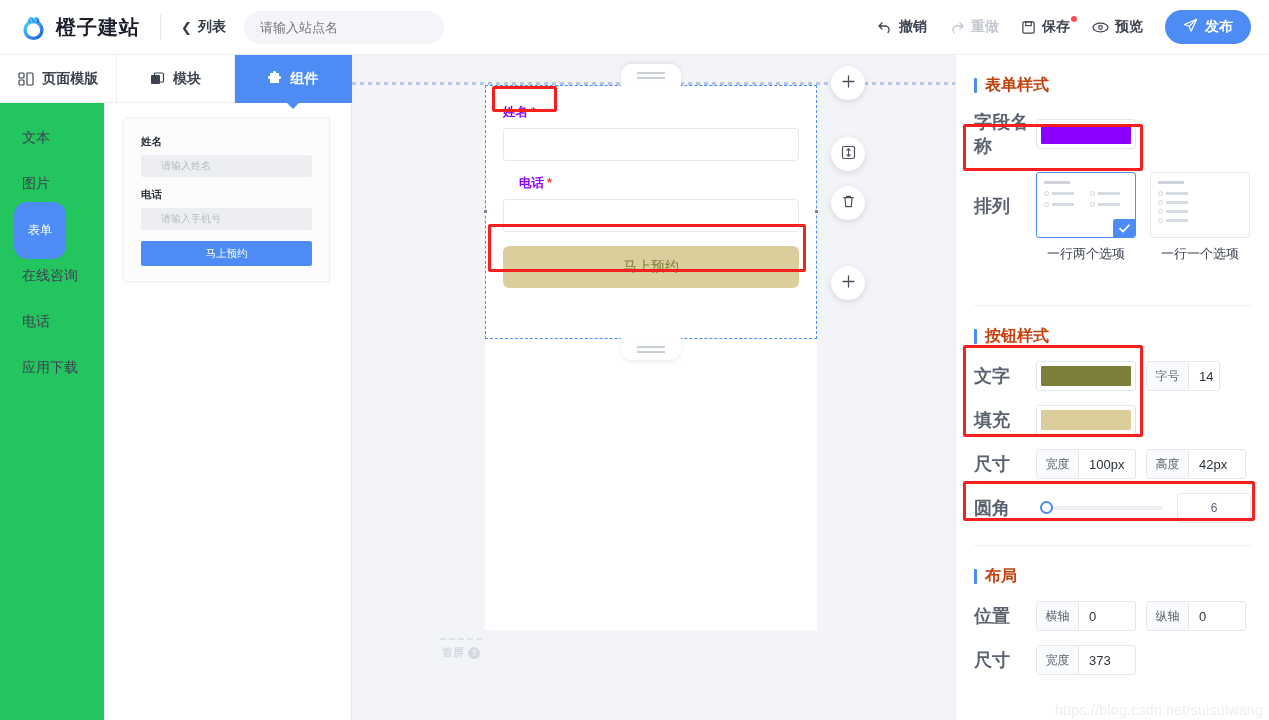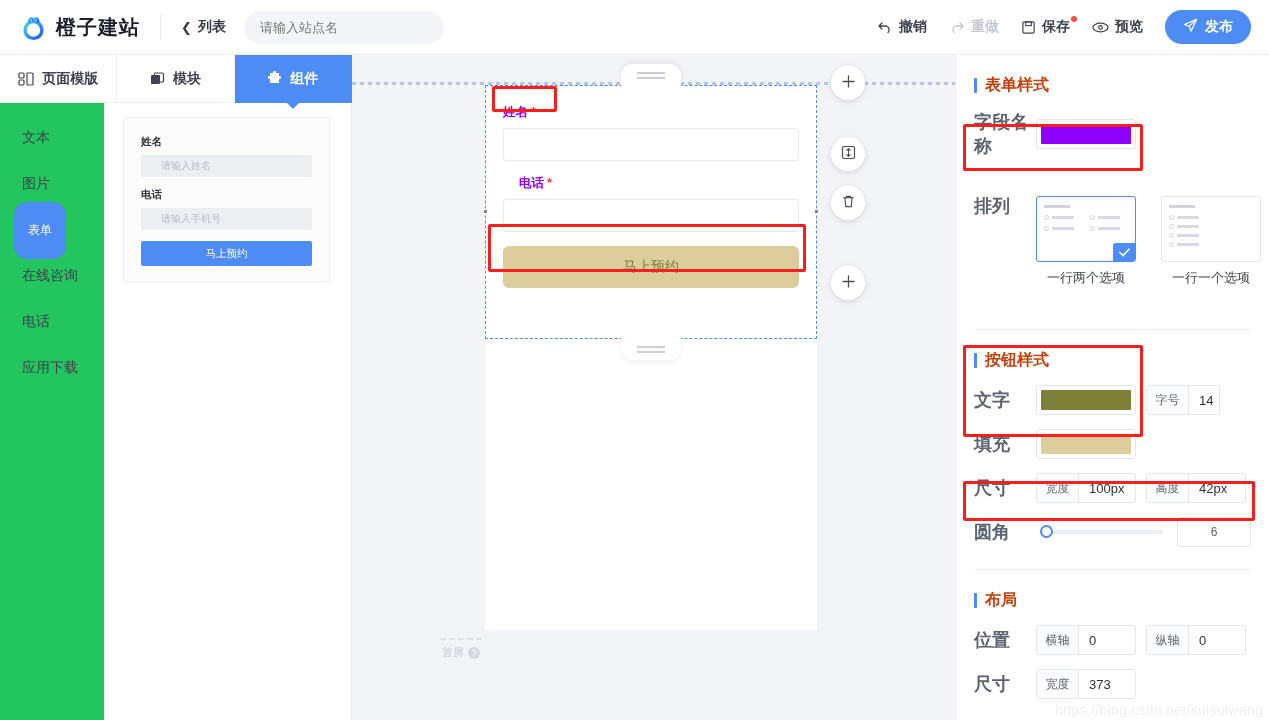--- a/index.html
+++ b/index.html
@@ -230,21 +230,21 @@
   }
   .field .fv {
     flex: 1; padding-left: 10px; font-size: 13px; color: #2c323d;
     border: none; outline: none; background: transparent; height: 100%;
     font-family: "Liberation Sans", sans-serif;
   }
   .w74 { width: 74px; } .w100 { width: 100px; }
   .gap10 { margin-left: 10px; }
 
   
-  .arr-wrap { display: flex; gap: 25px; margin-top: 24px; }
+  .arr-wrap { display: flex; gap: 14px; }
   .arr-opt { width: 100px; }
   .arr-thumb {
     width: 100px; height: 66px; border: 1px solid #e3e6eb; border-radius: 3px;
     background: #fff; padding: 8px 7px; position: relative; cursor: pointer;
     overflow: hidden;
   }
   .arr-opt.selected .arr-thumb { border-color: #4d8bf5; }
   .arr-title { width: 26px; height: 3px; background: #cfd4dc; margin-bottom: 7px; }
   .arr-line { display: flex; gap: 16px; margin-bottom: 6px; }
   .arr-chk { display: flex; align-items: center; gap: 3px; }

